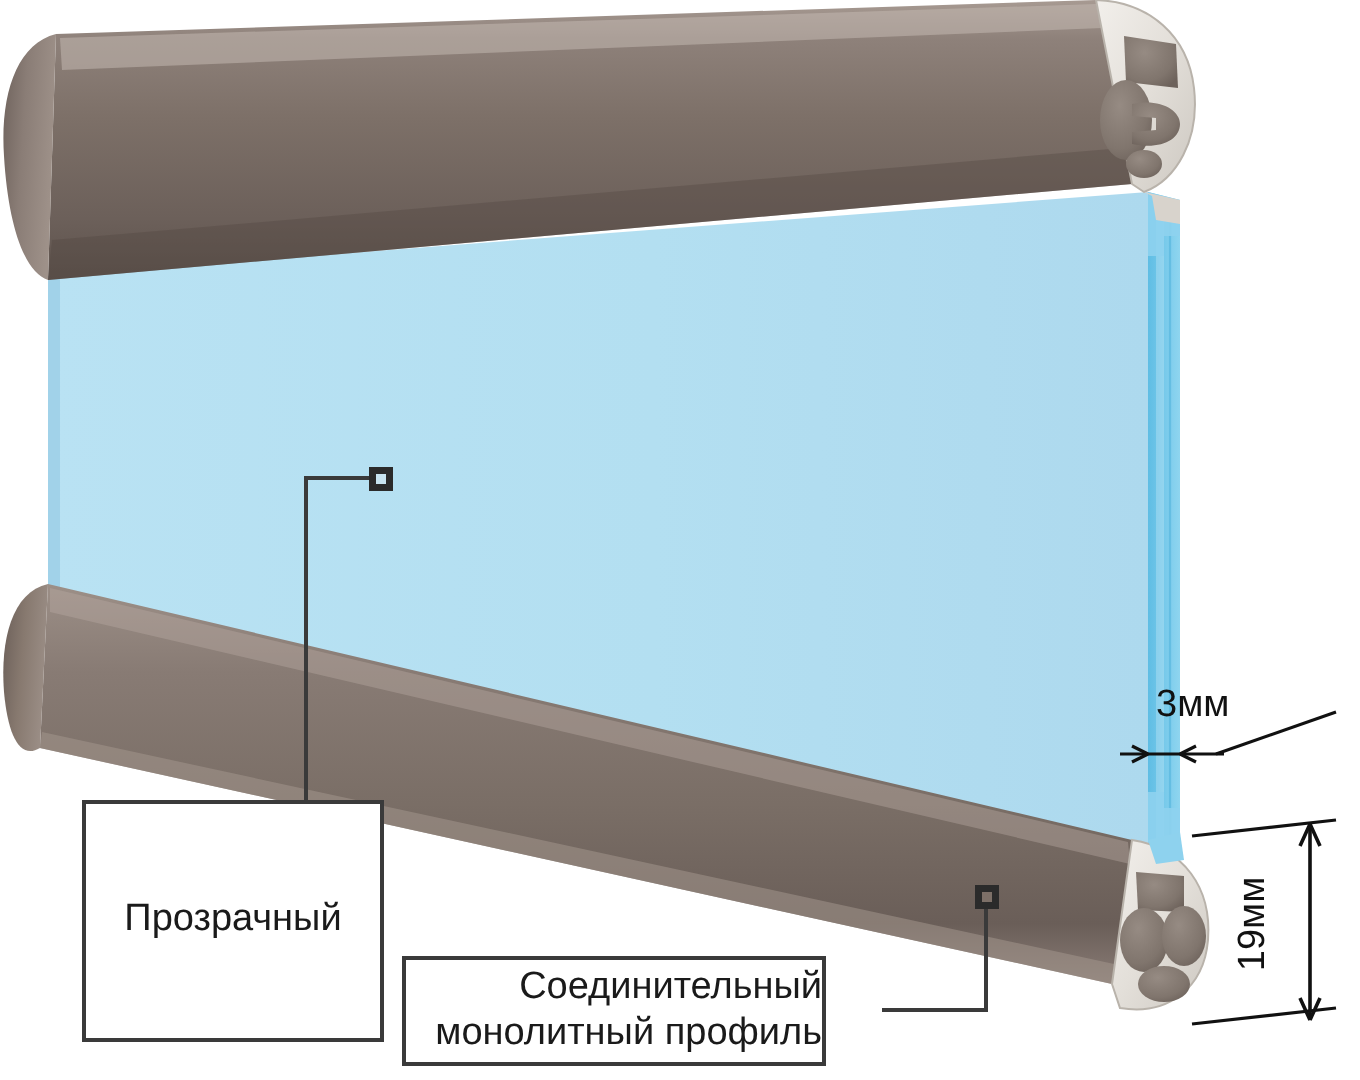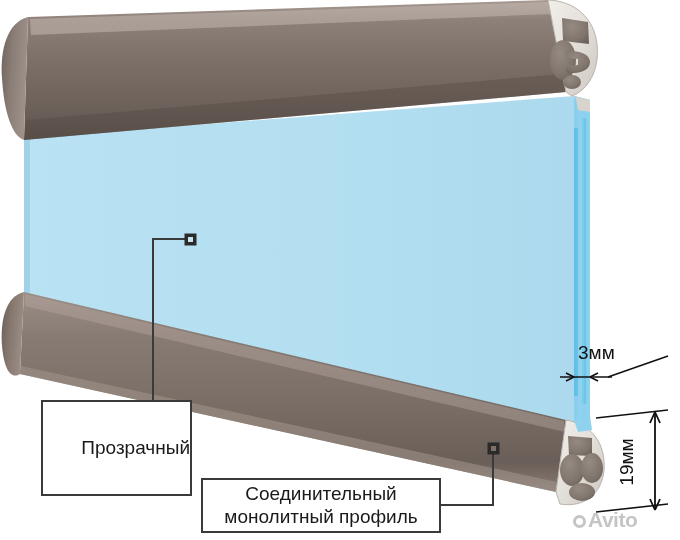--- a/index.html
+++ b/index.html
@@ -35,30 +35,30 @@
     align-items: center;
     justify-content: center;
     color: #1a1a1a;
     line-height: 1.18;
     text-align: center;
   }
   #callout-polycarbonate {
     left: 41px;
     top: 400px;
     width: 151px;
-    height: 96px;
+    height: 121px;
     font-size: 19px;
-    align-items: flex-end;
   }
   #callout-profile {
     left: 201px;
     top: 478px;
-    width: 240px;
+    width: 212px;
     height: 55px;
     font-size: 19px;
+    align-items: flex-end;
   }
   .callout-line {
     display: block;
     white-space: nowrap;
   }
   .dim-label {
     position: absolute;
     color: #111111;
     font-size: 19px;
     white-space: nowrap;
@@ -267,17 +267,14 @@
 
   <div class="callout-box" id="callout-profile">
     <span class="callout-line">Соединительный</span>
     <span class="callout-line">монолитный профиль</span>
   </div>
 
   <div class="dim-label" id="dim-thickness-label">3мм</div>
 
   <div class="dim-label" id="dim-height-label">19мм</div>
 
-  <div id="watermark">
-    <span class="wm-dot"></span><span>Avito</span>
-  </div>
 
 </div>
 
 </body></html>

